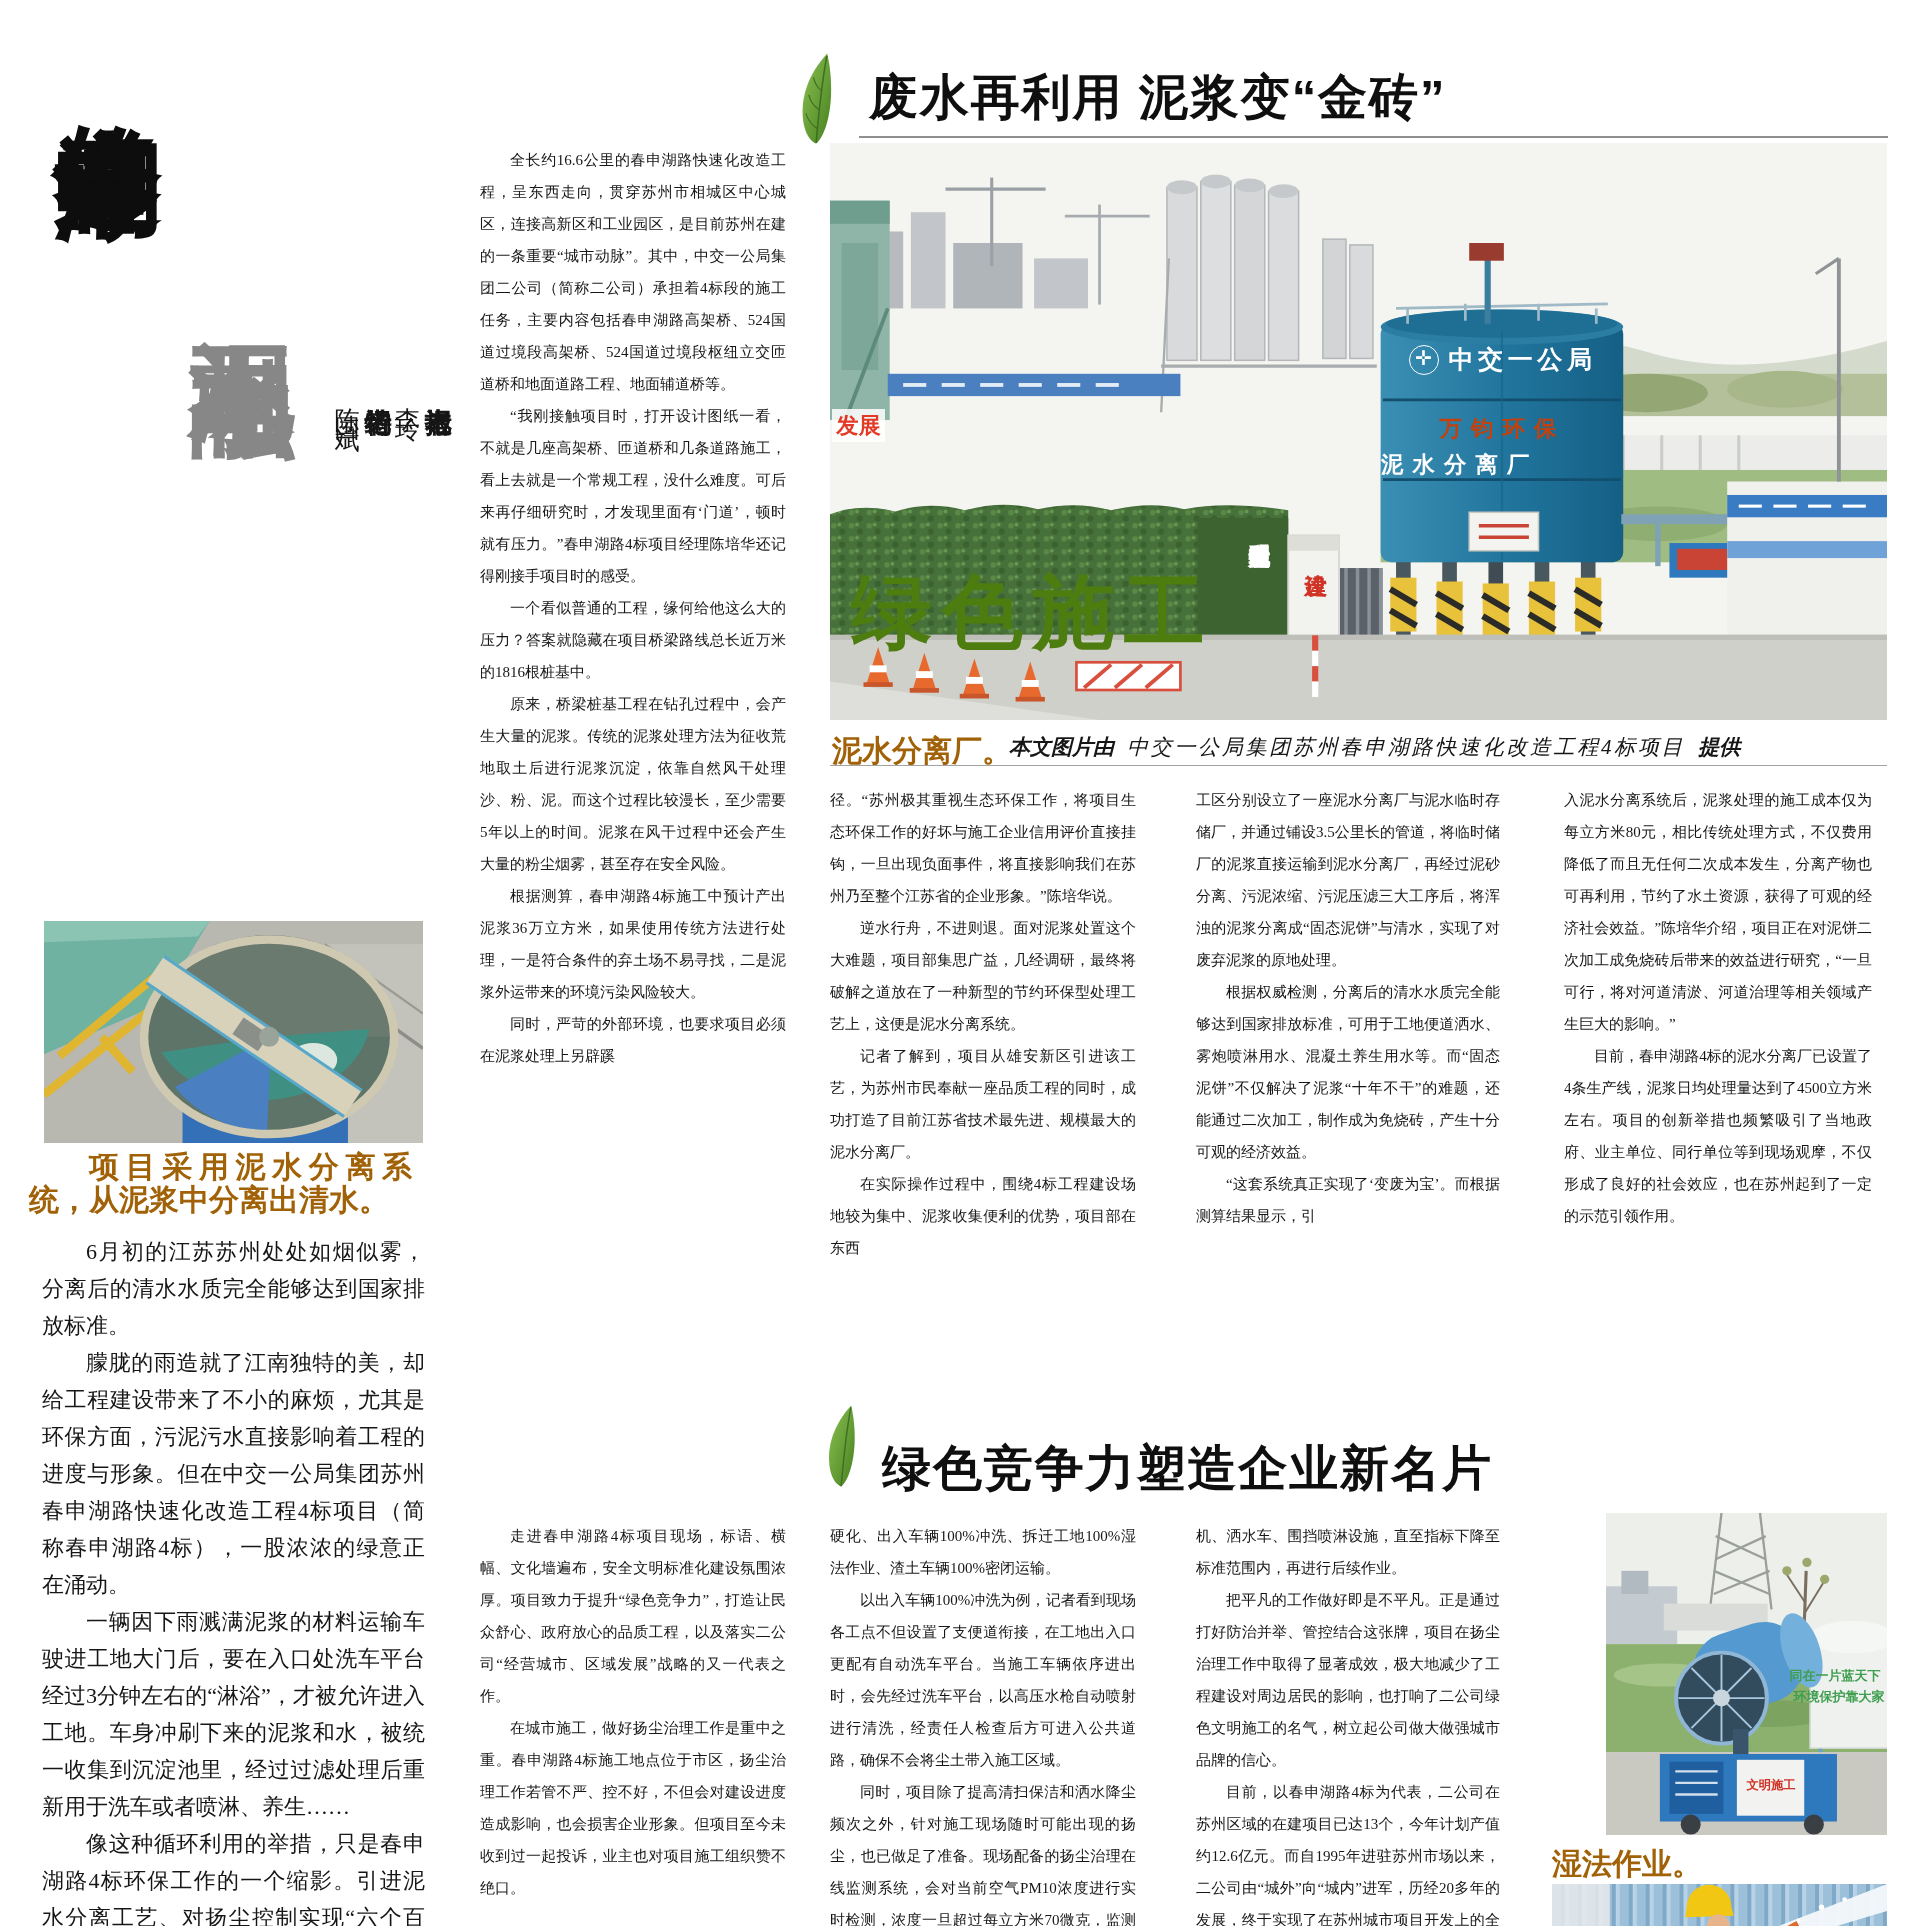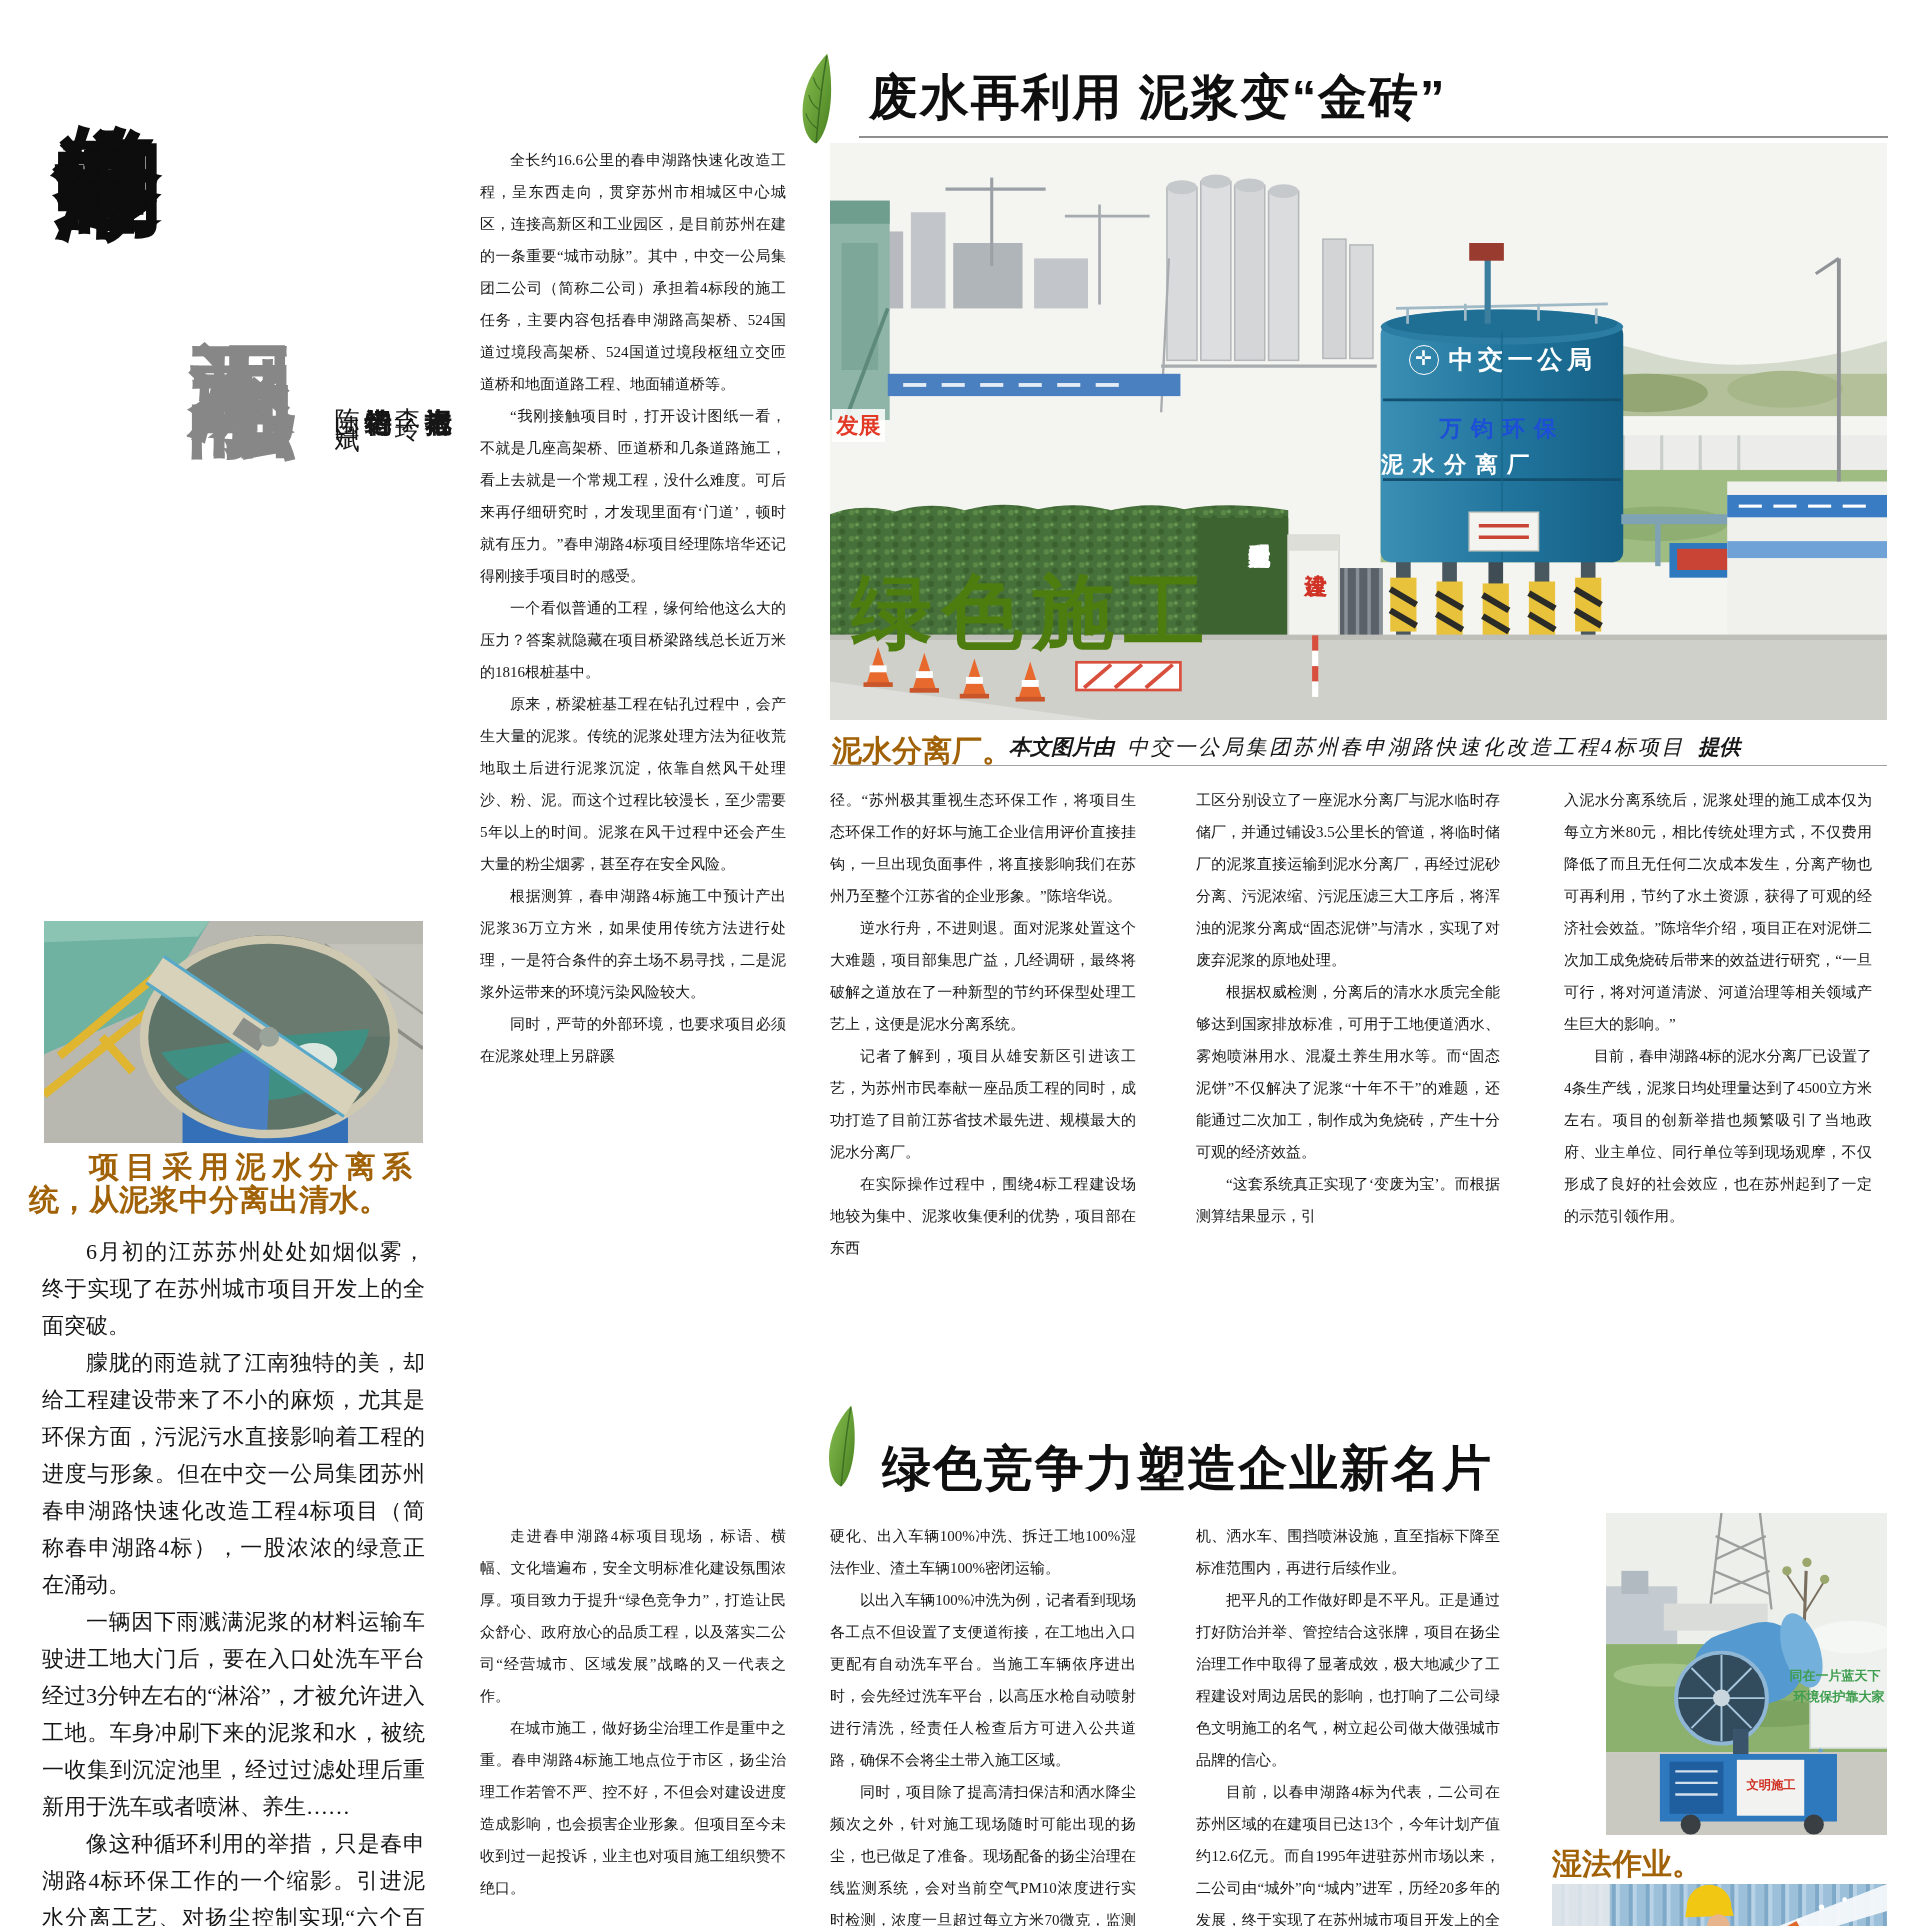--- a/index.html
+++ b/index.html
@@ -70,21 +70,21 @@
         <line x1="505" y1="-10" x2="505" y2="610" stroke="#57a8c9" stroke-width="8"></line>
         <line x1="587" y1="-10" x2="587" y2="610" stroke="#57a8c9" stroke-width="8"></line>
         <rect x="520" y="250" width="52" height="80" fill="#8a8f8a"></rect>
       </g>
       <circle cx="585" cy="300" r="26" fill="#9aa39a"></circle>
     </svg>
   </div>
   <div class="abs caption" style="left:29px;top:1150px;width:383px;line-height:33px;text-indent:2em;text-align:justify;font-family:Liberation Serif, serif;">项目采用泥水分离系统，从泥浆中分离出清水。</div>
 
   <div class="abs body-col left-text" style="left:42px;top:1233px;width:383px;height:1007px;">
-    <p>6月初的江苏苏州处处如烟似雾，终于实现了在苏州城市项目开发上的全面突破。</p>
+    <p>6月初的江苏苏州处处如烟似雾，分离后的清水水质完全能够达到国家排放标准。</p>
     <p>朦胧的雨造就了江南独特的美，却给工程建设带来了不小的麻烦，尤其是环保方面，污泥污水直接影响着工程的进度与形象。但在中交一公局集团苏州春申湖路快速化改造工程4标项目（简称春申湖路4标），一股浓浓的绿意正在涌动。</p>
     <p>一辆因下雨溅满泥浆的材料运输车驶进工地大门后，要在入口处洗车平台经过3分钟左右的“淋浴”，才被允许进入工地。车身冲刷下来的泥浆和水，被统一收集到沉淀池里，经过过滤处理后重新用于洗车或者喷淋、养生……</p>
     <p>像这种循环利用的举措，只是春申湖路4标环保工作的一个缩影。引进泥水分离工艺、对扬尘控制实现“六个百分百”……在工程建设过程中，中交一公局集团落实新发展理念，以“绿色工地，你我共建”为宗旨，多措并举加大绿色施工力度，为苏州市民奉献一座品质工程的同时，也为诗画苏州添一分“中交绿”。</p>
   </div>
 
   <div class="abs" style="left:797px;top:52px;width:39px;height:91px;">
     <svg viewBox="0 0 100 240" width="39" height="92">
       <defs>
           <linearGradient id="lg1" x1="0" y1="0" x2="1" y2="1">
         <stop offset="0" stop-color="#8cc152"></stop>
@@ -292,21 +292,21 @@
           <rect x="1252" y="1360" width="16" height="40" fill="#d94f3d"></rect>
             <rect x="1252" y="1400" width="16" height="40" fill="#ffffff"></rect>
         </g>
       </g>
     </svg>
 
     <div class="ovl tank-logo-row" style="left:551px;top:200px;width:243px;">
       <span class="logo-circle">✛</span>
       <span style="font-size:25px;font-weight:bold;letter-spacing:4.6px;">中交一公局</span>
     </div>
-    <div class="ovl" style="left:551px;top:271px;width:243px;text-align:center;color:#1d4ed8;font-size:22.3px;font-weight:bold;letter-spacing:9.2px;">万钧环保</div>
+    <div class="ovl" style="left:551px;top:271px;width:243px;text-align:center;color:#c2410c;font-size:22.3px;font-weight:bold;letter-spacing:9.2px;">万钧环保</div>
     <div class="ovl" style="left:551px;top:307px;width:243px;text-align:left;color:#fff;font-size:22.3px;font-weight:bold;letter-spacing:9.2px;">泥水分离厂</div>
     <div class="ovl" style="left:21px;top:416px;width:354px;font-size:81px;font-weight:900;color:#4d7c0f;letter-spacing:10px;white-space:nowrap;">绿色施工</div>
     <div class="ovl vtext" style="left:379px;top:385px;height:116px;width:65px;font-size:21.6px;font-weight:bold;color:#ffffff;line-height:1.35;">建设绿色文明工程</div>
     <div class="ovl vtext" style="left:471px;top:414px;height:81px;font-size:22.3px;font-weight:bold;color:#d03325;">建设</div>
     <div class="ovl" style="left:2.3px;top:266px;font-size:22.3px;font-weight:bold;color:#e23a26;background:rgba(255,255,255,0.85);padding:1.5px 3.9px;">发展</div>
   </div>
 
   <div class="abs caption" style="left:832px;top:731px;">泥水分离厂。</div>
   <div class="abs credit" style="left:1009px;top:733px;width:878px;">
     <span class="b">本文图片由</span>

